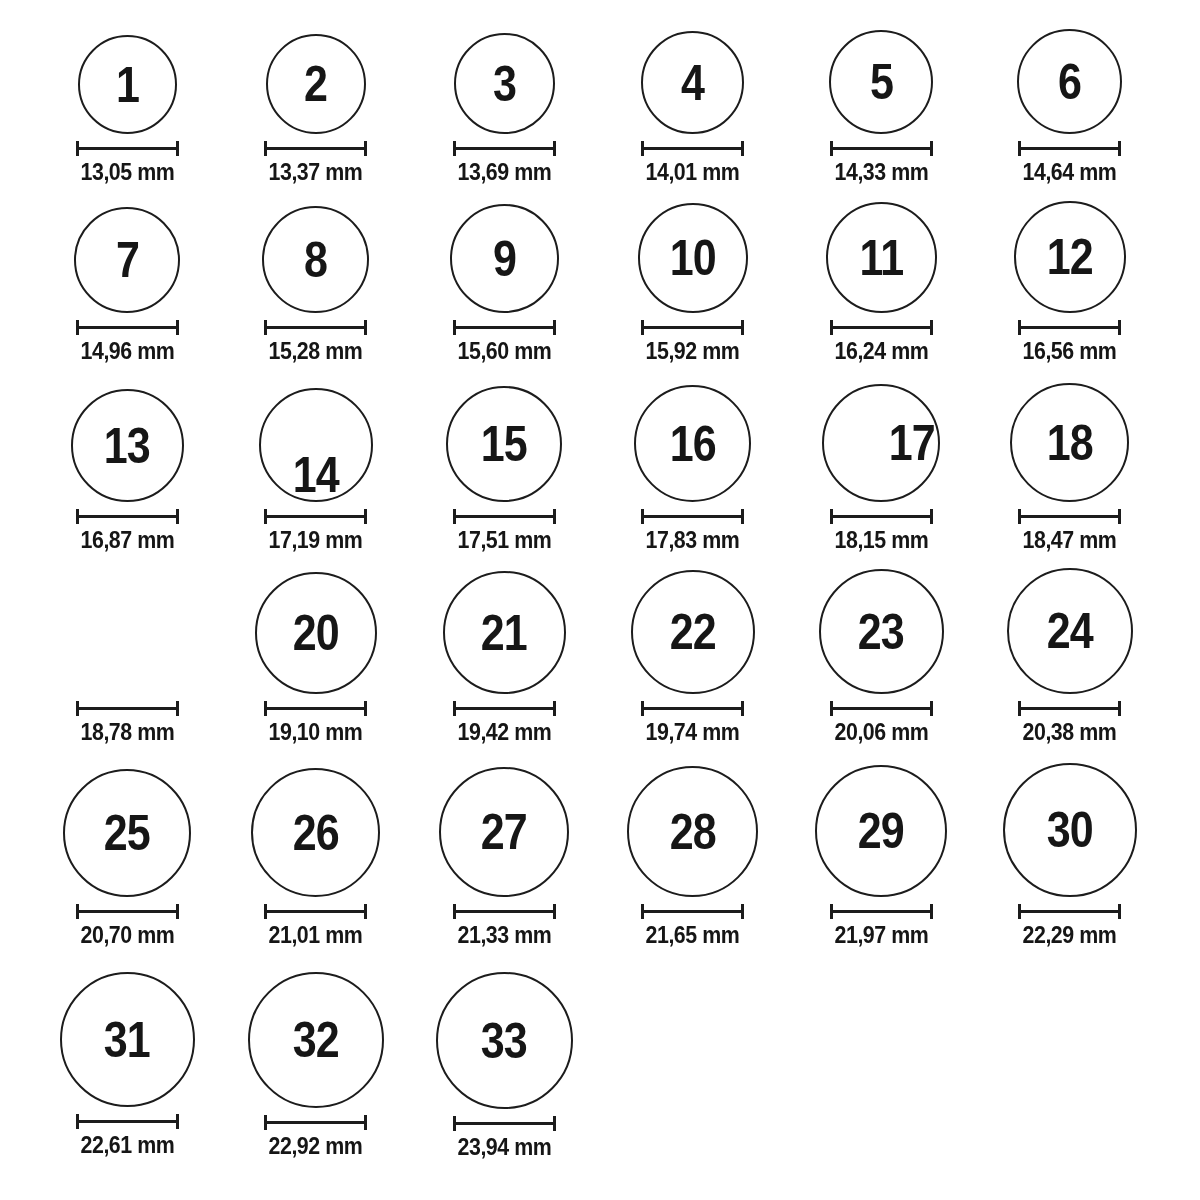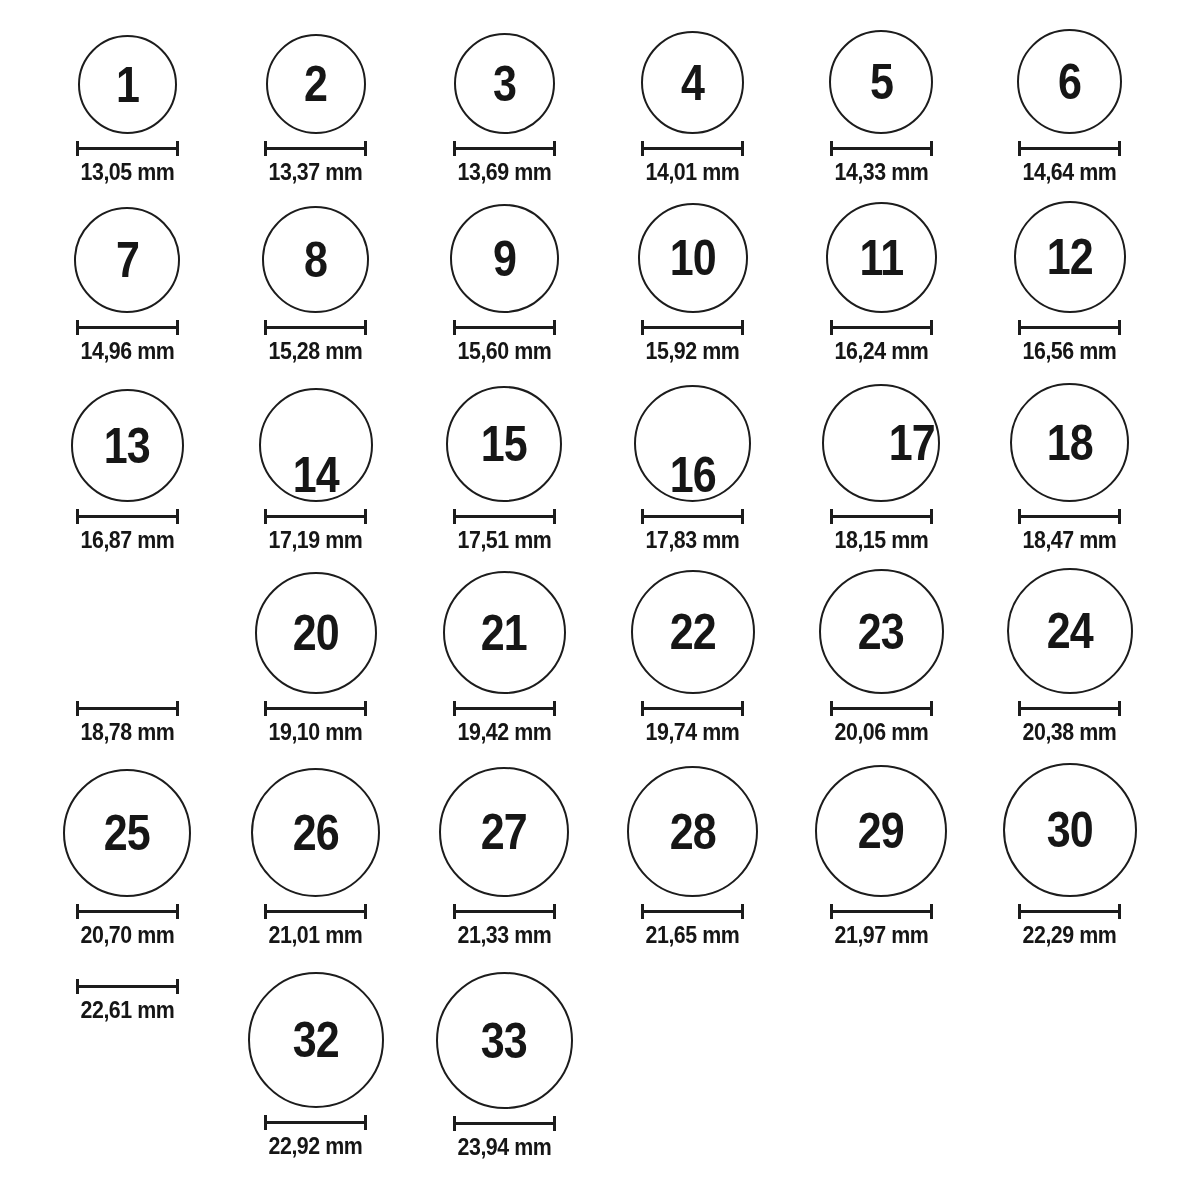--- a/index.html
+++ b/index.html
@@ -267,21 +267,21 @@
     </div>
     <div class="measure">
       <span class="cap"></span>
       <span class="bar"></span>
       <span class="cap"></span>
     </div>
     <div class="label">17,51 mm</div>
   </div>
 
   <div class="cell">
-    <div class="circle" style="width: 117px; height: 117px; align-items: flex-end;">
+    <div class="circle" style="width: 117px; height: 117px;">
       <span class="num">16</span>
     </div>
     <div class="measure">
       <span class="cap"></span>
       <span class="bar"></span>
       <span class="cap"></span>
     </div>
     <div class="label">17,83 mm</div>
   </div>
 
@@ -447,20 +447,23 @@
     <div class="measure">
       <span class="cap"></span>
       <span class="bar"></span>
       <span class="cap"></span>
     </div>
     <div class="label">22,29 mm</div>
   </div>
 </div>
     <div class="row row-6">
   <div class="cell">
+    <div class="circle" style="width: 135px; height: 135px;">
+      <span class="num">31</span>
+    </div>
     <div class="measure">
       <span class="cap"></span>
       <span class="bar"></span>
       <span class="cap"></span>
     </div>
     <div class="label">22,61 mm</div>
   </div>
 
   <div class="cell">
     <div class="circle" style="width: 136px; height: 136px;">

